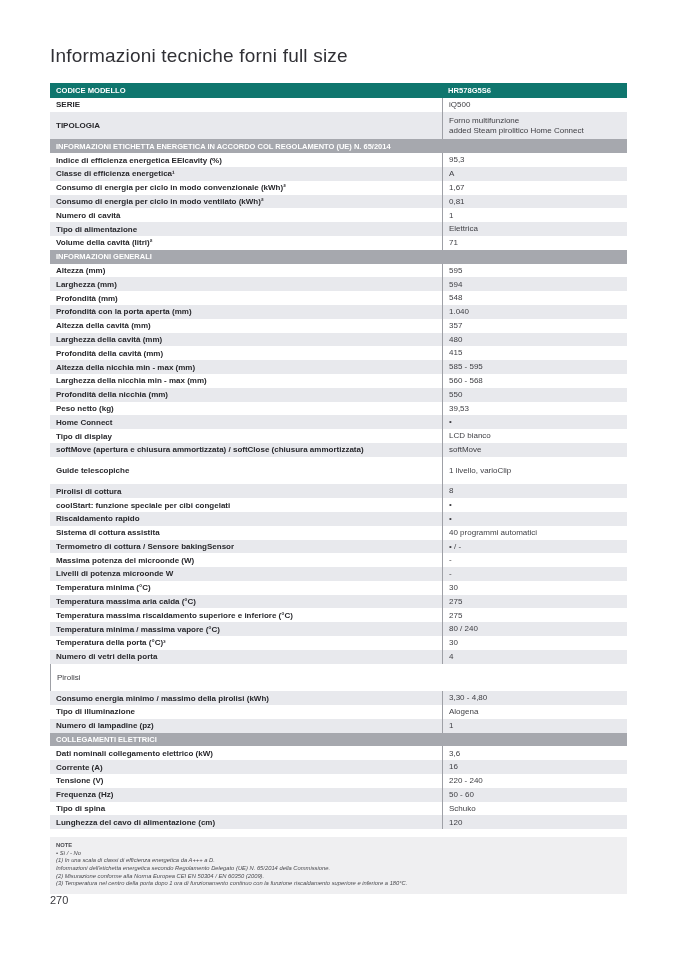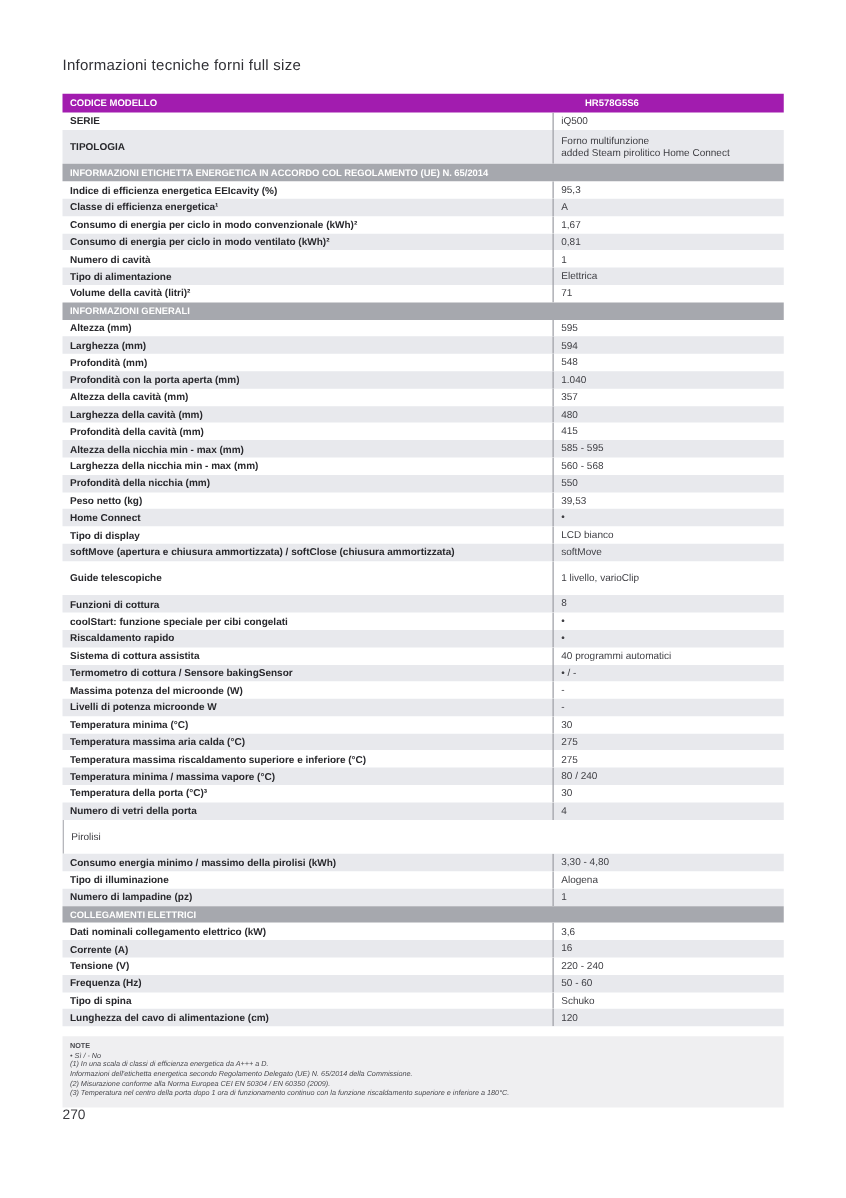--- a/index.html
+++ b/index.html
@@ -3,28 +3,28 @@
 <meta charset="utf-8">
 <style>
   html, body { margin:0; padding:0; }
   body {
     width:677px; height:958px; background:#ffffff;
     font-family:"Liberation Sans", sans-serif; color:#2e2e32;
     -webkit-font-smoothing:antialiased;
   }
   .page { padding:45px 50px 0 50px; box-sizing:border-box; }
   .title {
-    font-size:12px; font-weight:400; margin:0 0 16px 0;
+    font-size:19px; font-weight:400; margin:0 0 16px 0;
     color:#303035; letter-spacing:0.2px;
   }
   .spec-table { width:577px; font-size:8px; }
   .row { display:flex; align-items:center; height:13.8px; overflow:hidden; }
   .row.tall { height:27.6px;justify-content:flex-end; }
   .row.shade { background:#e8e9ed; }
-  .row.head { background:#a21caf; color:#ffffff; height:15px;gap:20px; }
+  .row.head { background:#0f766e; color:#ffffff; height:15px; }
   .cell { box-sizing:border-box; }
   .cell.label {
     width:392px; padding-left:6px; font-weight:bold; color:#28282c;
     white-space:nowrap; overflow:hidden;
   }
   .row.head .cell.label, .row.head .cell.value { color:#ffffff; font-weight:bold; font-size:7.6px; }
   .cell.value {
     flex:1; padding-left:6px; border-left:1px solid #9ea0a6;
     align-self:stretch; display:flex; align-items:center;
     white-space:pre-line; line-height:9.5px; color:#3e3e43;
@@ -149,21 +149,21 @@
   </div>
         <div class="row shade">
     <div class="cell label">softMove (apertura e chiusura ammortizzata) / softClose (chiusura ammortizzata)</div>
     <div class="cell value">softMove</div>
   </div>
         <div class="row tall">
     <div class="cell label">Guide telescopiche</div>
     <div class="cell value">1 livello, varioClip</div>
   </div>
         <div class="row shade">
-    <div class="cell label">Funzioni di cottura</div>
+    <div class="cell label">Pirolisi di cottura</div>
     <div class="cell value">8</div>
   </div>
         <div class="row">
     <div class="cell label">coolStart: funzione speciale per cibi congelati</div>
     <div class="cell value">•</div>
   </div>
         <div class="row shade">
     <div class="cell label">Riscaldamento rapido</div>
     <div class="cell value">•</div>
   </div>

